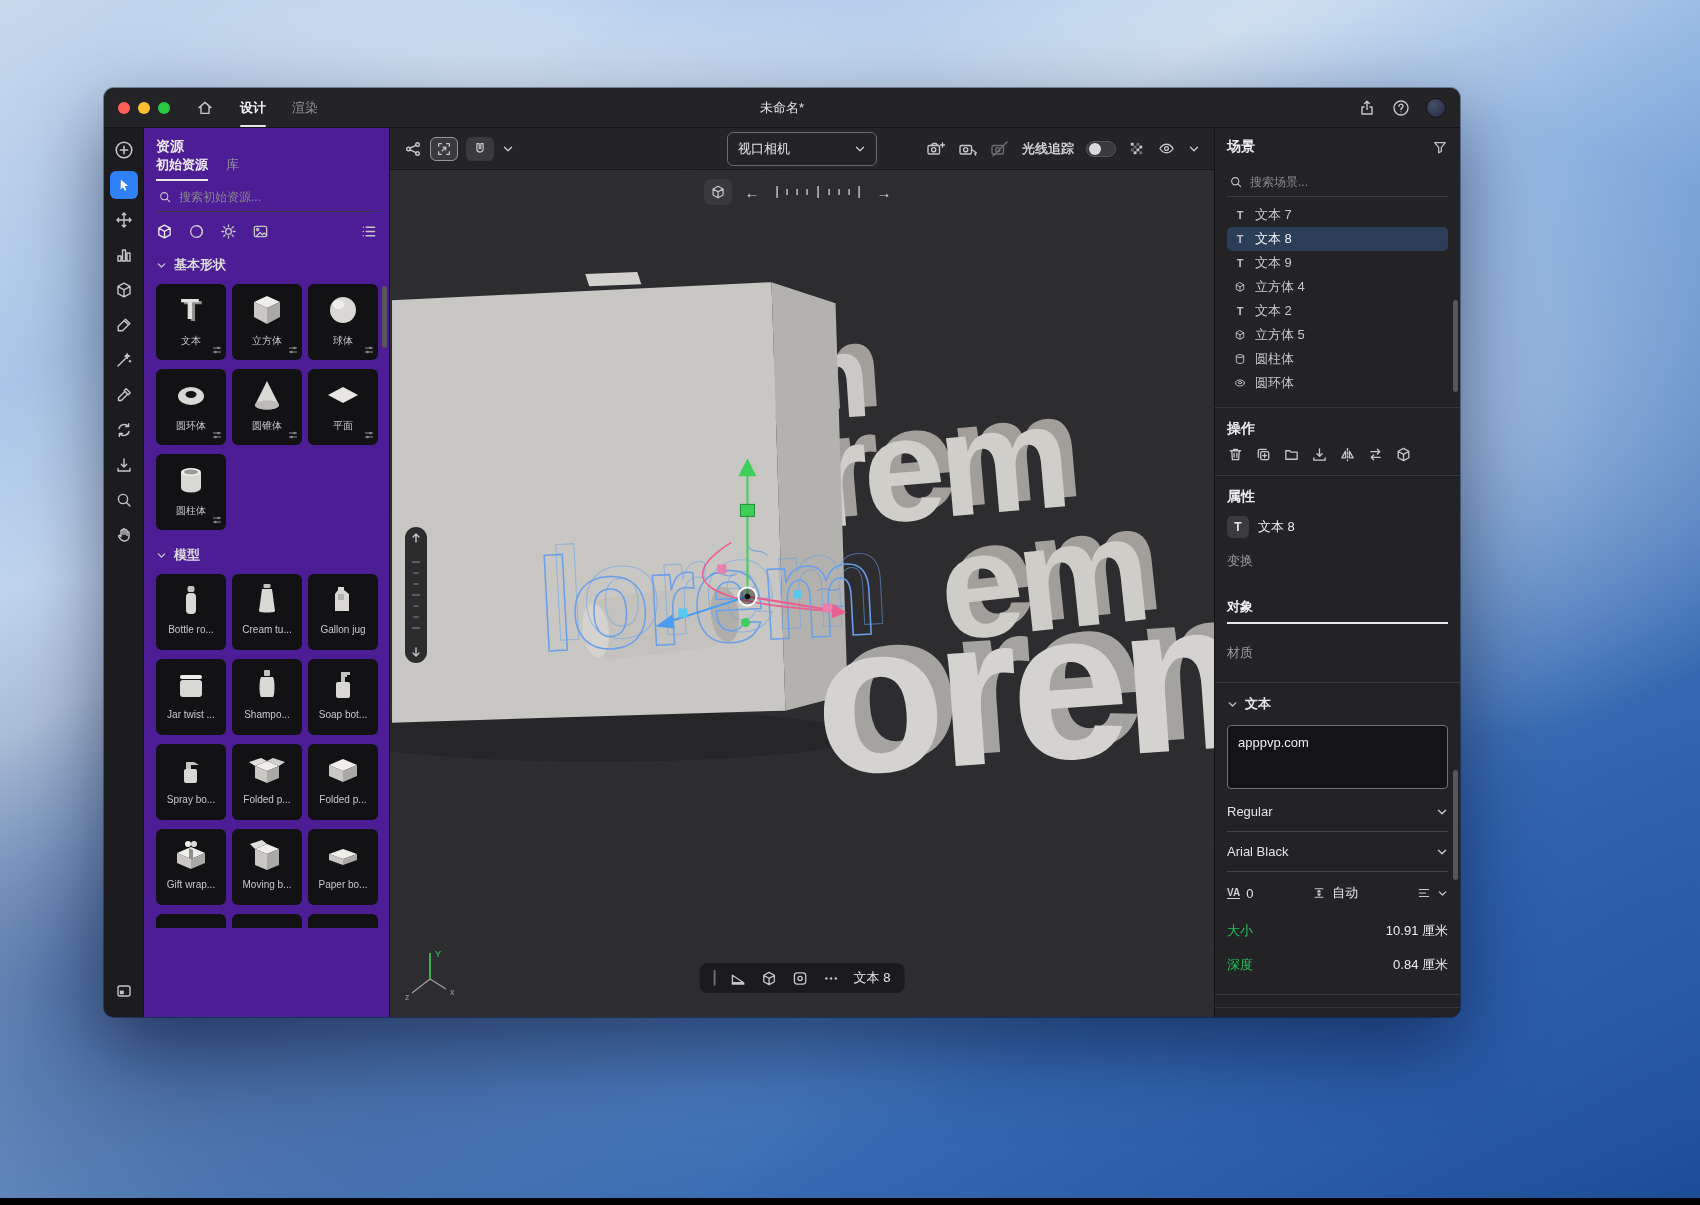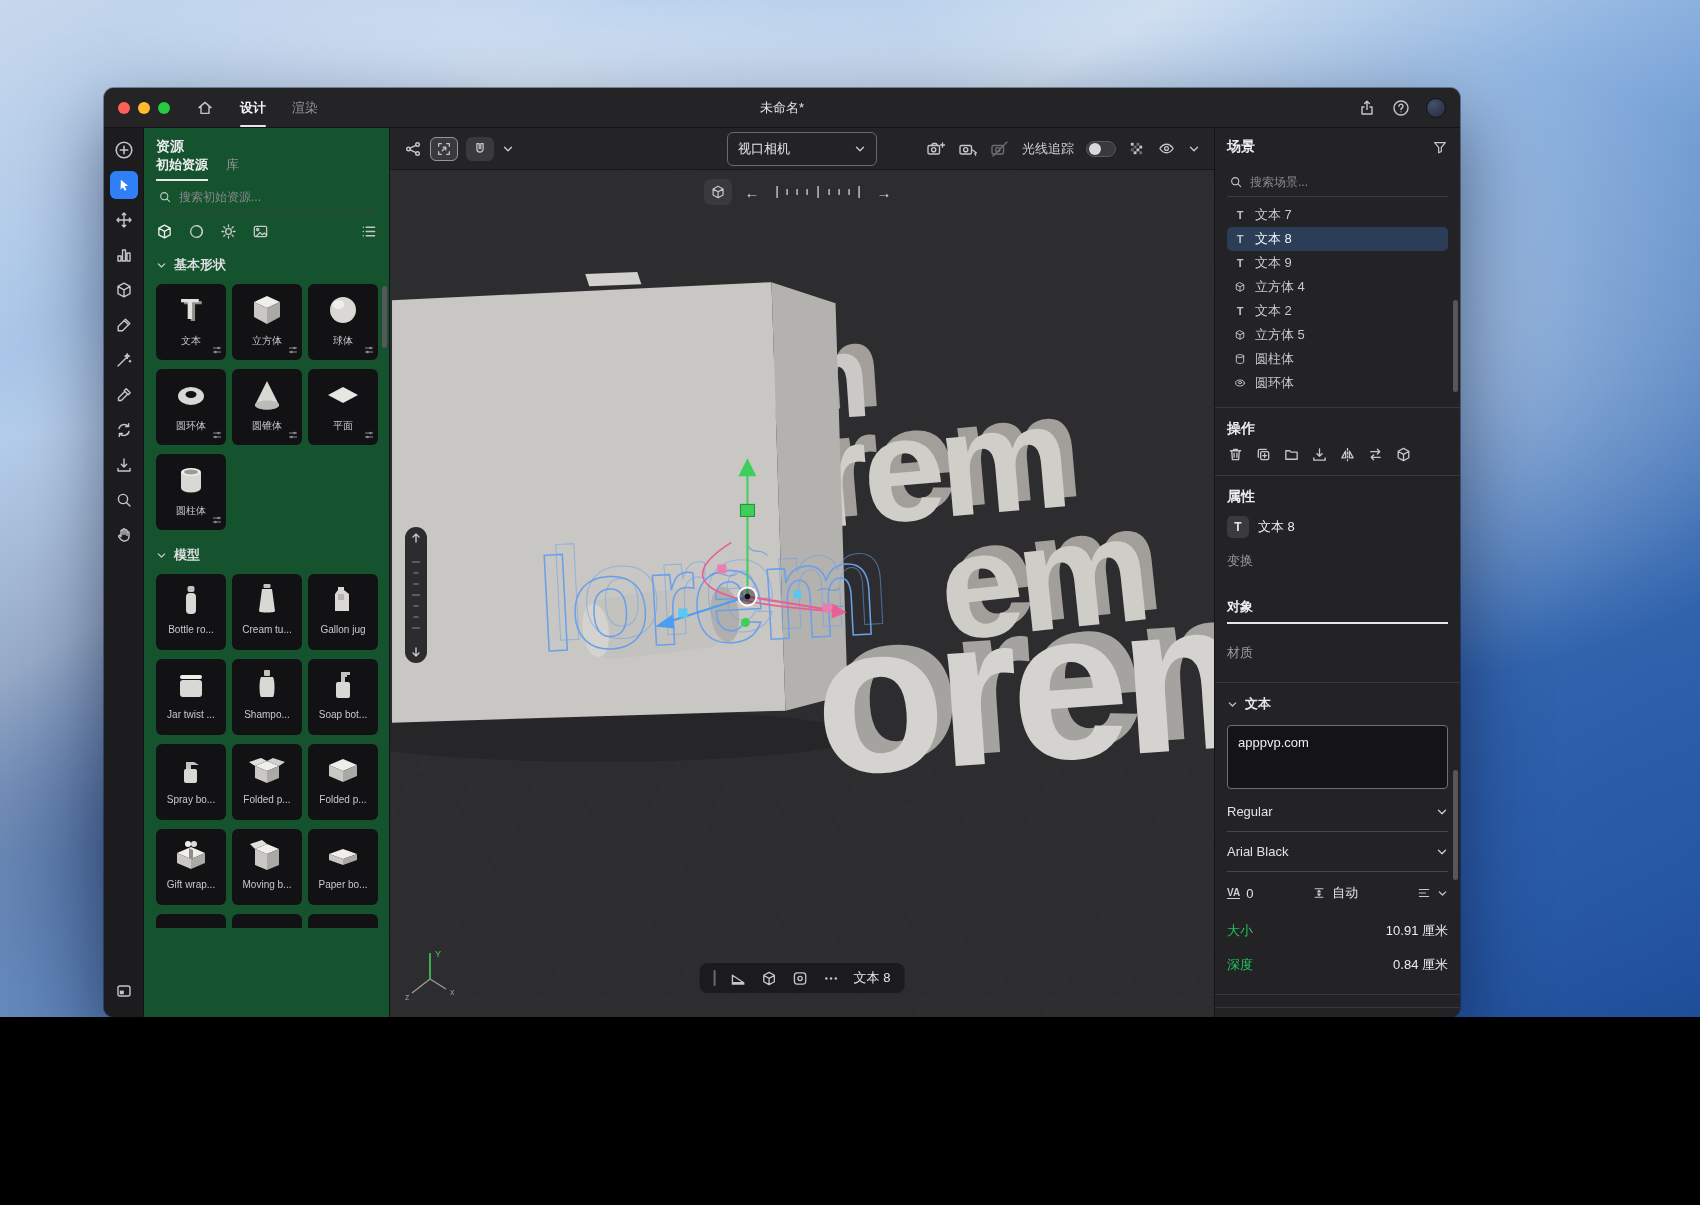--- a/index.html
+++ b/index.html
@@ -1,17 +1,17 @@
 <!DOCTYPE html>
 <html><head>
 <meta charset="utf-8">
 <style>
   *{box-sizing:border-box;margin:0;padding:0;font-family:"Liberation Sans","DejaVu Sans",sans-serif;}
   body{margin:0;background:#000;}
-  .desktop{position:relative;width:1700px;height:1017px;overflow:hidden;
+  .desktop{position:relative;width:1700px;height:1198px;overflow:hidden;
     background:linear-gradient(150deg,#c7d8ec 0%,#a9c6e8 18%,#cfdff0 34%,#8fb4e0 48%,#5d8cc8 62%,#3568b0 76%,#2a5ba6 88%,#1d4c96 100%);}
   .wallpaper-overlay{position:absolute;inset:0;
     background:radial-gradient(900px 520px at 78% 36%,rgba(255,255,255,.45),rgba(255,255,255,0) 62%),
                radial-gradient(1000px 640px at 10% 82%,rgba(12,42,102,.55),rgba(12,42,102,0) 64%),
                radial-gradient(820px 430px at 96% 80%,rgba(40,90,170,.5),transparent 60%),
                radial-gradient(700px 300px at 30% 8%,rgba(255,255,255,.5),transparent 60%);}
   .window{position:absolute;left:104px;top:88px;width:1356px;height:929px;border-radius:10px;
     background:#1e1e20;box-shadow:0 30px 80px rgba(5,15,45,.55),0 0 0 1px rgba(0,0,0,.35);
     overflow:hidden;display:flex;flex-direction:column;color:#d8d8db;font-size:13px;}
   
@@ -30,21 +30,21 @@
   
   .wbody{flex:1;display:flex;min-height:0;}
   .rail{width:40px;background:#1c1c1f;border-right:1px solid #141416;display:flex;flex-direction:column;align-items:center;padding-top:8px;gap:7px;position:relative;}
   .rail-btn{width:28px;height:28px;border-radius:6px;display:flex;align-items:center;justify-content:center;}
   .rail-btn.active{background:#2f7ff6;}
   .rail-bottom{position:absolute;bottom:12px;}
   
   svg.s{fill:none;stroke:#c6c6c9;stroke-width:1.4;stroke-linecap:round;stroke-linejoin:round;display:block;}
   svg.s.dim{opacity:.45;}
   
-  .assets{width:246px;background:#14532d;border-right:1px solid #141416;padding:10px 12px 0;position:relative;overflow:hidden;}
+  .assets{width:246px;background:#4c1d95;border-right:1px solid #141416;padding:10px 12px 0;position:relative;overflow:hidden;}
   .panel-title{font-size:14px;font-weight:bold;color:#ececee;}
   .asset-tabs{display:flex;gap:18px;margin-top:0;}
   .a-tab{color:#98989d;padding-bottom:7px;position:relative;}
   .a-tab.active{color:#f0f0f2;font-weight:bold;}
   .a-tab.active::after{content:"";position:absolute;left:0;bottom:0;height:2px;width:100%;background:#e8e8ea;}
   .searchrow{display:flex;align-items:center;gap:7px;padding:9px 2px 7px;border-bottom:1px solid #3c3c40;}
   .search-input{flex:1;background:transparent;border:none;outline:none;color:#e3e3e6;font-size:12px;}
   .search-input::placeholder{color:#87878c;}
   .filterrow{display:flex;align-items:center;gap:15px;margin-top:11px;}
   .filterrow .right{margin-left:auto;}
@@ -53,21 +53,21 @@
   .card{width:70px;height:76px;background:#121214;border-radius:6px;position:relative;display:flex;flex-direction:column;align-items:center;}
   .card .thumb{width:40px;height:44px;margin-top:4px;}
   .card .clabel{font-size:10px;color:#c9c9cc;max-width:64px;white-space:nowrap;overflow:hidden;text-overflow:ellipsis;margin-top:2px;}
   .card .mini{position:absolute;right:4px;bottom:5px;}
   .card.partial{height:14px;border-radius:6px 6px 0 0;}
   .a-scrollbar{position:absolute;right:2px;top:158px;width:5px;height:62px;background:#56565b;border-radius:3px;}
   
   .viewport{flex:1;display:flex;flex-direction:column;min-width:0;}
   .vtoolbar{flex:0 0 42px;background:#242427;border-bottom:1px solid #18181a;display:flex;align-items:center;padding:0 14px;}
   .vt-left{display:flex;align-items:center;gap:8px;flex:1;}
-  .vt-right{display:flex;align-items:center;gap:12px;flex:1;justify-content:flex-end;}
+  .vt-right{display:flex;align-items:center;gap:12px;flex:1;justify-content:flex-end;font-weight:bold;}
   .btn-sq{width:28px;height:24px;border-radius:6px;display:flex;align-items:center;justify-content:center;}
   .btn-outlined{background:#3a3a3e;border:1px solid #96969b;}
   .btn-filled{background:#3a3a3e;}
   .cam-select{display:flex;align-items:center;justify-content:space-between;width:150px;height:30px;border:1px solid #6a6a70;border-radius:6px;padding:16px 10px;color:#e6e6e9;background:#232326;}
   .toggle{width:30px;height:16px;border-radius:9px;background:#39393e;border:1px solid #55555b;position:relative;flex:0 0 auto;}
   .toggle .knob{position:absolute;left:2px;top:1px;width:12px;height:12px;border-radius:50%;background:#d9d9dc;}
   .canvas{flex:1;position:relative;background:#2d2d30;overflow:hidden;}
   .scene-svg{position:absolute;inset:0;width:100%;height:100%;}
   .timeline{position:absolute;top:9px;left:50%;transform:translateX(-51%);display:flex;align-items:center;gap:8px;}
   .tl-btn{width:28px;height:26px;border-radius:6px;background:#3a3a3e;display:flex;align-items:center;justify-content:center;}

